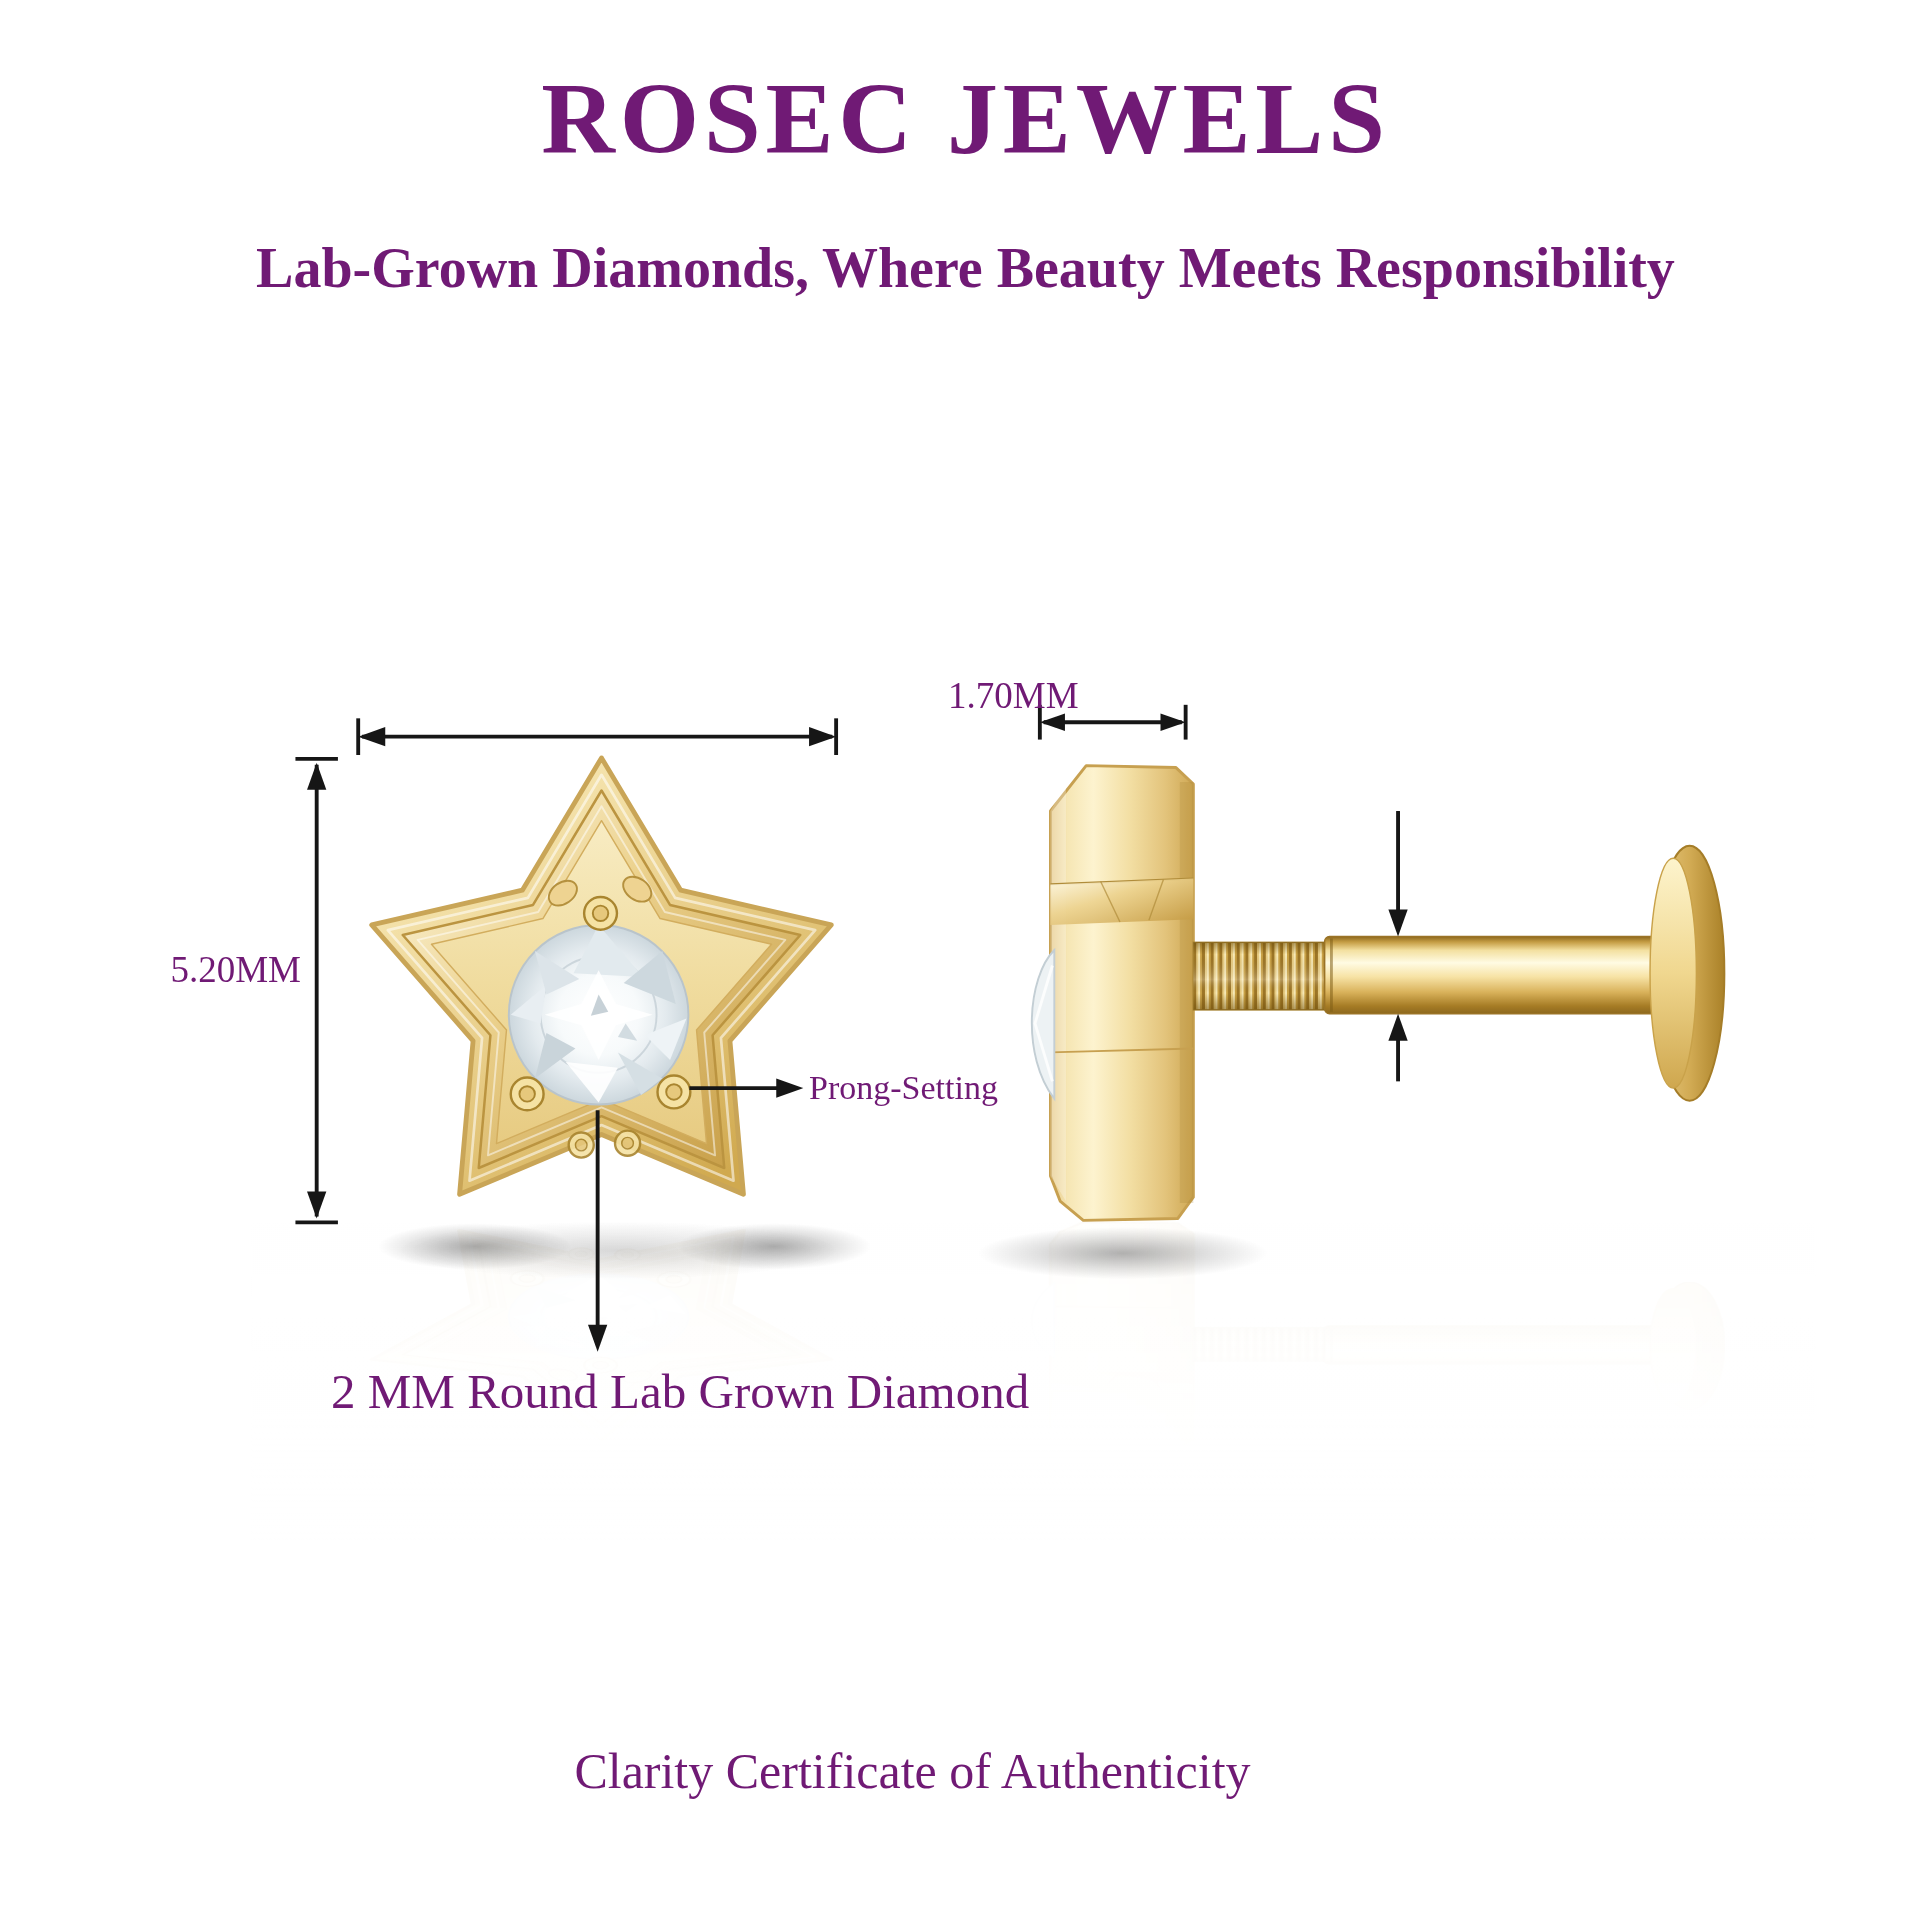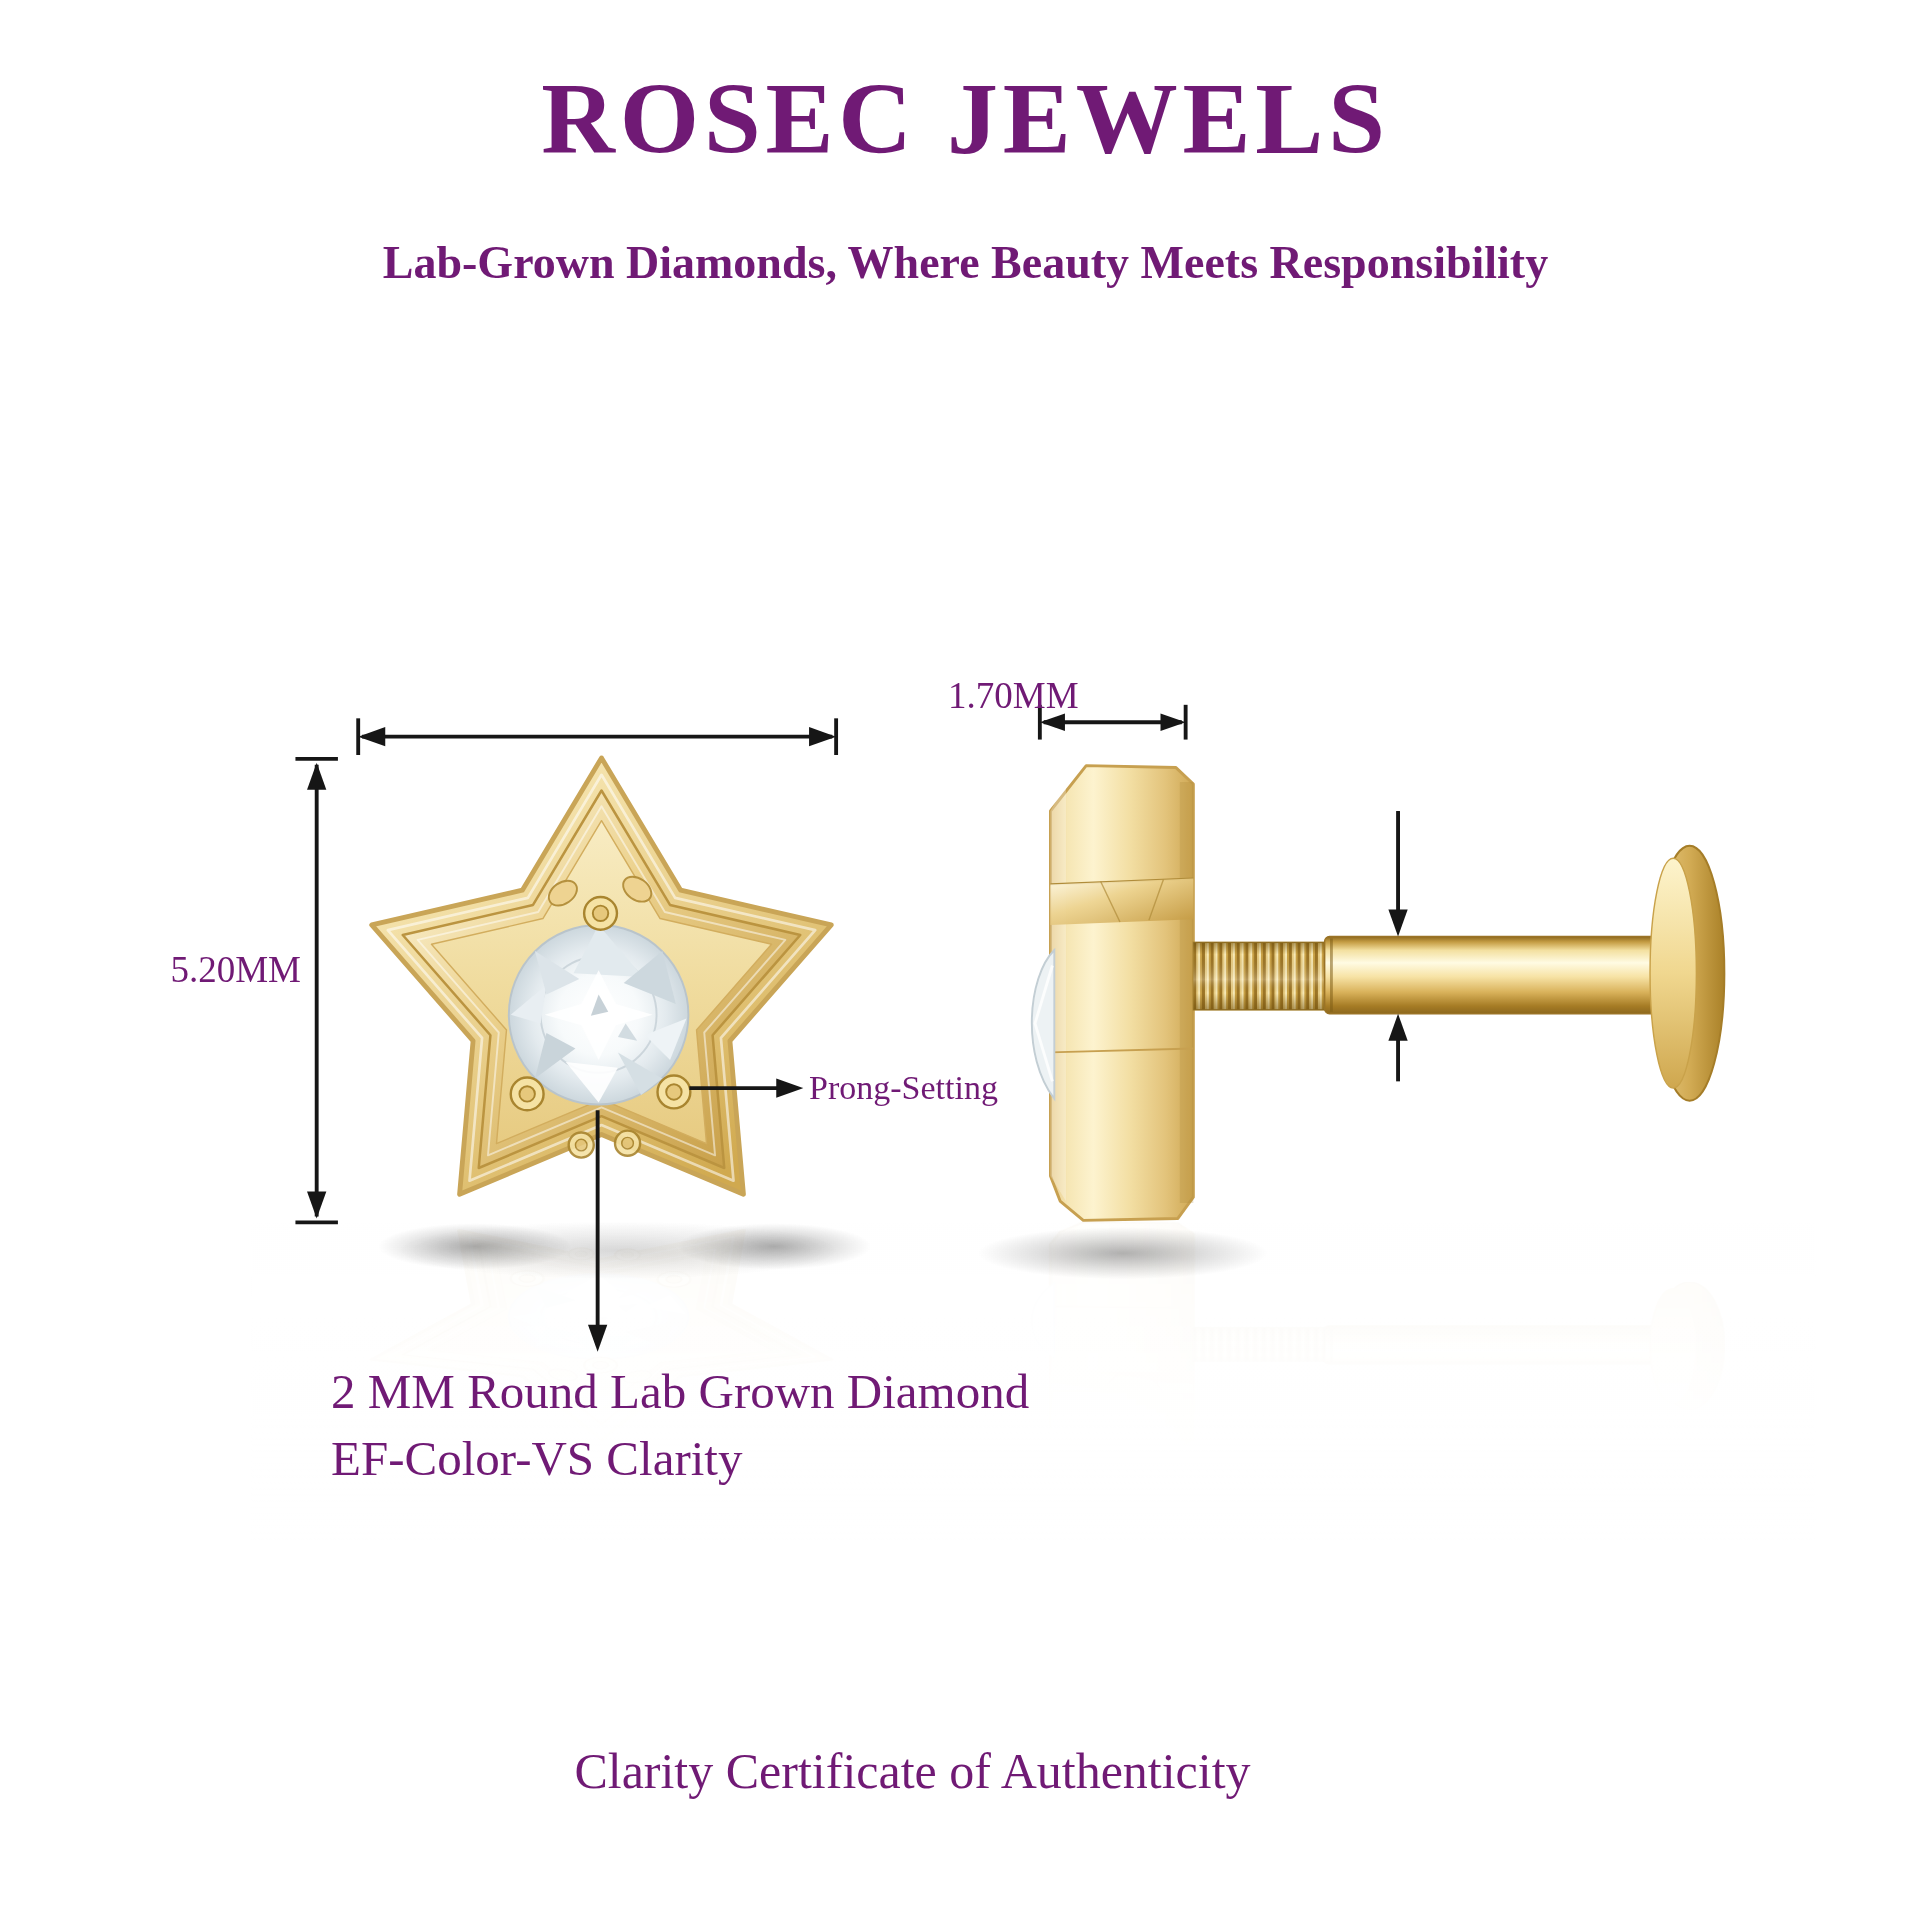--- a/index.html
+++ b/index.html
@@ -1,21 +1,21 @@
 <!DOCTYPE html>
 <html><head>
 <meta charset="utf-8">
 <style>
   html,body{margin:0;padding:0;background:#ffffff;}
   .canvas{position:relative;width:1931px;height:1931px;background:#ffffff;overflow:hidden;
           font-family:"Liberation Serif","DejaVu Serif",serif;color:#701a75;}
   .abs{position:absolute;}
   .brand{top:60px;left:0;width:1931px;text-align:center;font-size:102px;font-weight:700;
          letter-spacing:4.8px;white-space:nowrap;}
-  .tagline{top:236px;left:0;width:1931px;text-align:center;font-size:46px;font-weight:700;
+  .tagline{top:236px;left:0;width:1931px;text-align:center;font-size:56px;font-weight:700;
            white-space:nowrap;}
   .dim{font-size:37px;font-weight:400;}
   .dim-550{left:405px;top:678px;width:386px;text-align:center;}
   .dim-520{left:85px;top:948px;width:216px;text-align:right;}
   .dim-170{left:948px;top:674px;width:386px;text-align:left;}
   .prong-lbl{left:809px;top:1069px;font-size:34px;}
   .gauge-lbl{left:1208px;top:1085px;width:386px;text-align:center;font-size:42px;}
   .stone-desc{left:331px;top:1358px;font-size:49px;line-height:67px;}
   .cert{left:0;top:1742px;width:1825px;text-align:center;font-size:50px;}
   svg{position:absolute;left:0;top:0;}
@@ -235,18 +235,17 @@
 
   <div class="abs brand">ROSEC JEWELS</div>
   <div class="abs tagline">Lab-Grown Diamonds, Where Beauty Meets Responsibility</div>
 
   <div class="abs dim dim-520">5.20MM</div>
   <div class="abs dim dim-170">1.70MM</div>
   <div class="abs prong-lbl">Prong-Setting</div>
 
   <div class="abs stone-desc">
     <div>2 MM Round Lab Grown Diamond</div>
-    <div>EF-Color-VS Clarity</div>
   </div>
 
   <div class="abs cert">Clarity Certificate of Authenticity</div>
 </div>
 
 
 </body></html>

